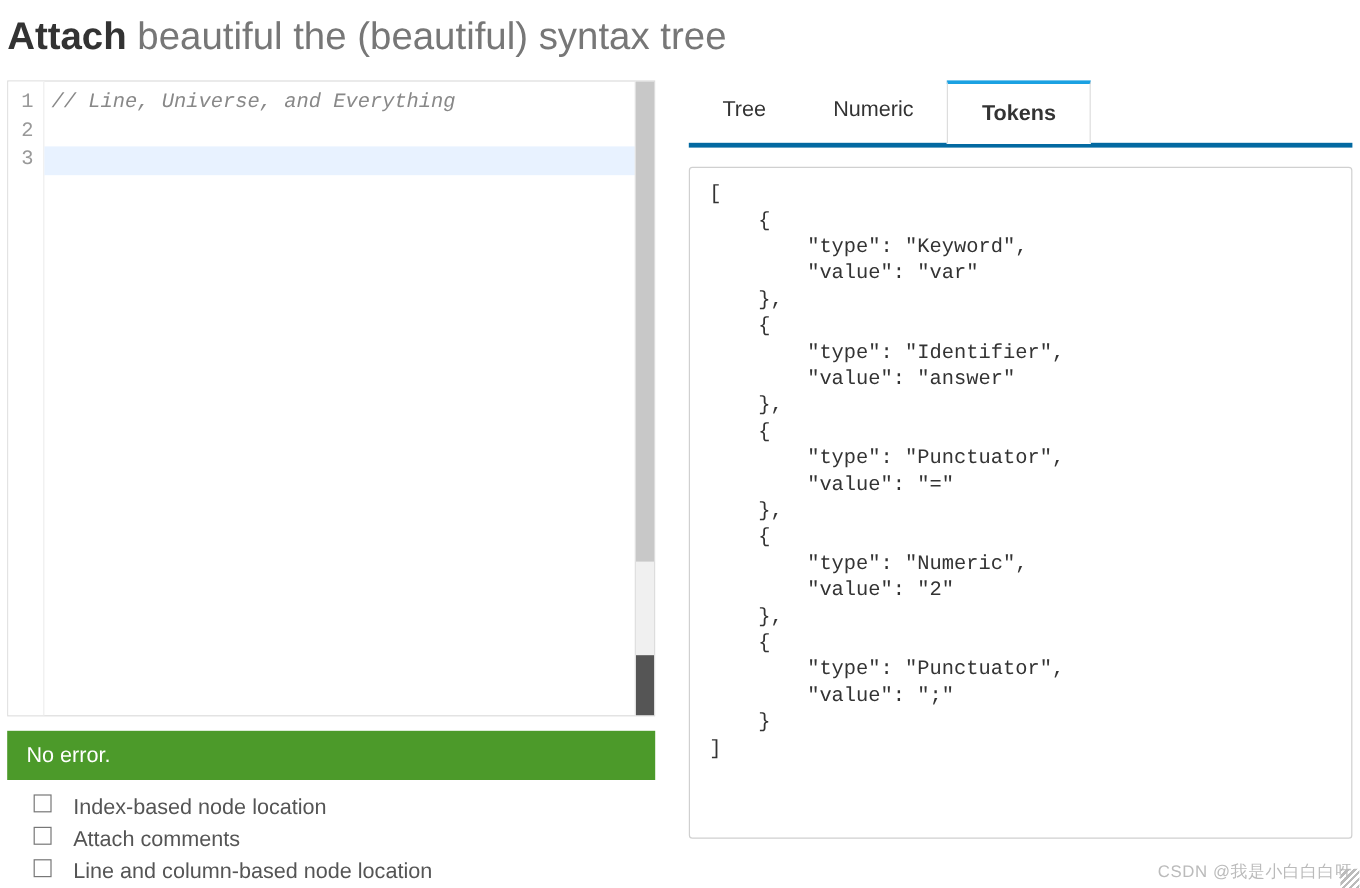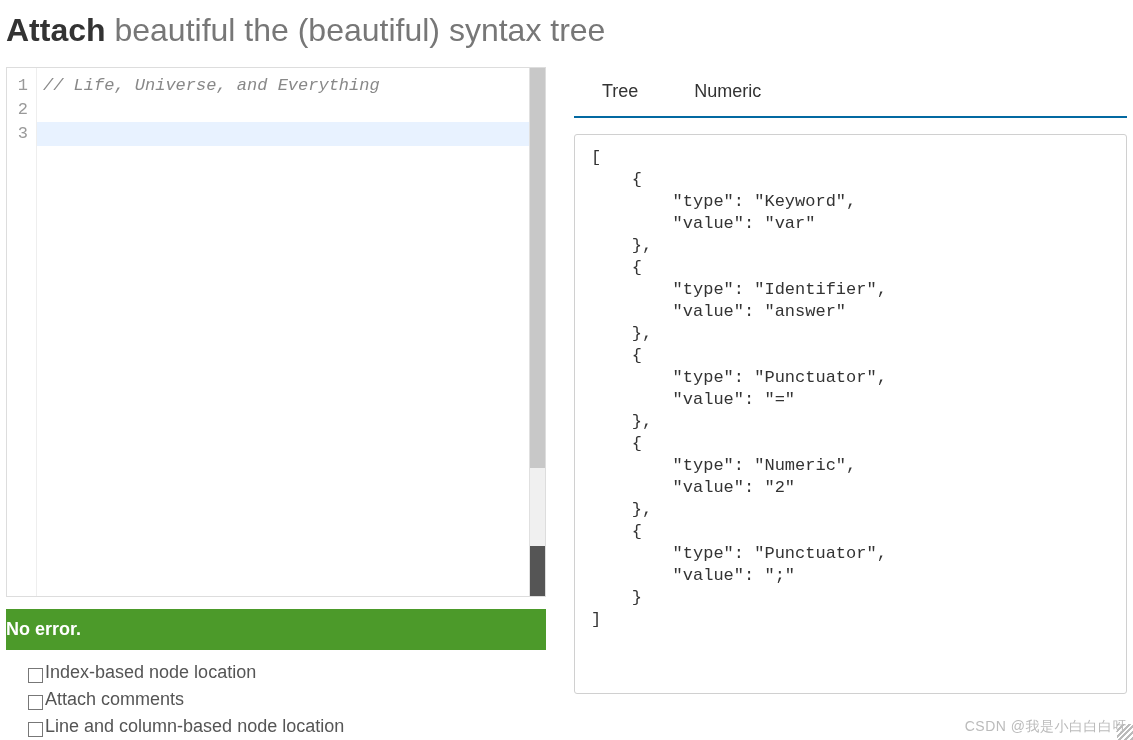--- a/index.html
+++ b/index.html
@@ -83,45 +83,45 @@
     .scroll-corner {
       position: absolute;
       bottom: 0; left: 0; right: 0;
       height: 50px;
       background: #555;
     }
     .status-bar {
       background: #4c9a2a;
       color: #fff;
       font-size: 18px;
-      font-weight: bold;
-      padding: 10px 0;
+      font-weight: normal;
+      padding: 10px 16px;
       margin-top: 12px;
     }
     .options {
       margin-top: 12px;
       padding-left: 22px;
     }
     .option-row {
       display: flex;
-      align-items: flex-end;
+      align-items: flex-start;
       font-size: 18px;
       color: #555;
       margin-bottom: 6px;
-      gap: 2px;
+      gap: 18px;
     }
     .checkbox {
       width: 15px; height: 15px;
       border: 1px solid #777;
       display: inline-block;
       background: #fff;
     }
     .tabs {
       display: flex;
-      border-bottom: 2px solid #0369a1;
+      border-bottom: 4px solid #0369a1;
     }
     .tab {
       padding: 14px 28px;
       font-size: 18px;
       color: #333;
       cursor: pointer;
     }
     .tab.active {
       font-weight: bold;
       border: 1px solid #ddd;
@@ -170,21 +170,21 @@
 <div class="main-row">
   <div class="left-pane">
     <div class="editor">
       <div class="gutter" id="gutter">
           <div>1</div>
           <div>2</div>
           <div>3</div>
         </div>
       <div class="code-area" id="code-area">
           <div class="active-line" style="top: 54px;"></div>
-          <div class="code-line"><span class="comment">// Life, Universe, and Everything</span></div>
+          <div class="code-line"><span class="comment">// Line, Universe, and Everything</span></div>
           <div class="code-line"><span></span></div>
         </div>
       <div class="editor-scrollbar">
         <div class="scroll-thumb"></div>
         <div class="scroll-corner"></div>
       </div>
     </div>
 
     <div class="status-bar">
       <span>No error.</span>
@@ -203,20 +203,21 @@
           <span class="checkbox"></span>
           <span>Line and column-based node location</span>
         </div>
       </div>
   </div>
 
   <div class="right-pane">
     <div class="tabs" id="tabs">
         <div class="tab">Tree</div>
         <div class="tab">Numeric</div>
+        <div class="tab active">Tokens</div>
       </div>
     <div class="output-box">[
     {
         "type": "Keyword",
         "value": "var"
     },
     {
         "type": "Identifier",
         "value": "answer"
     },

